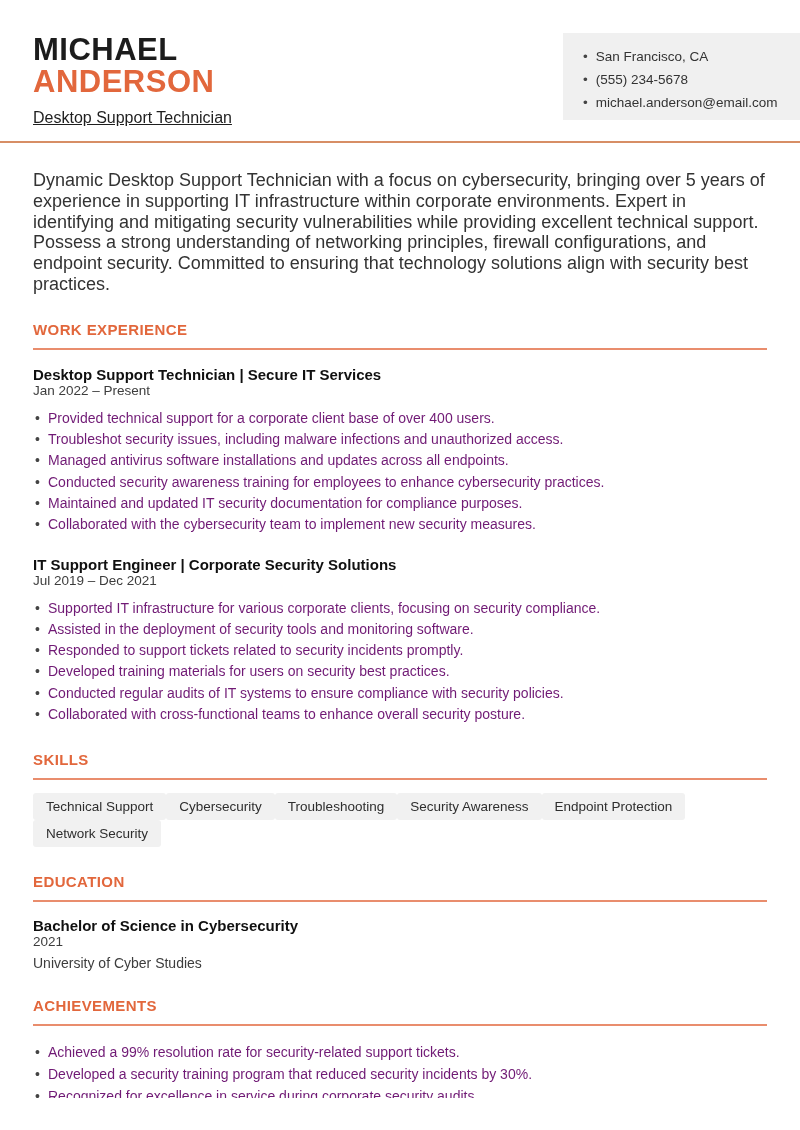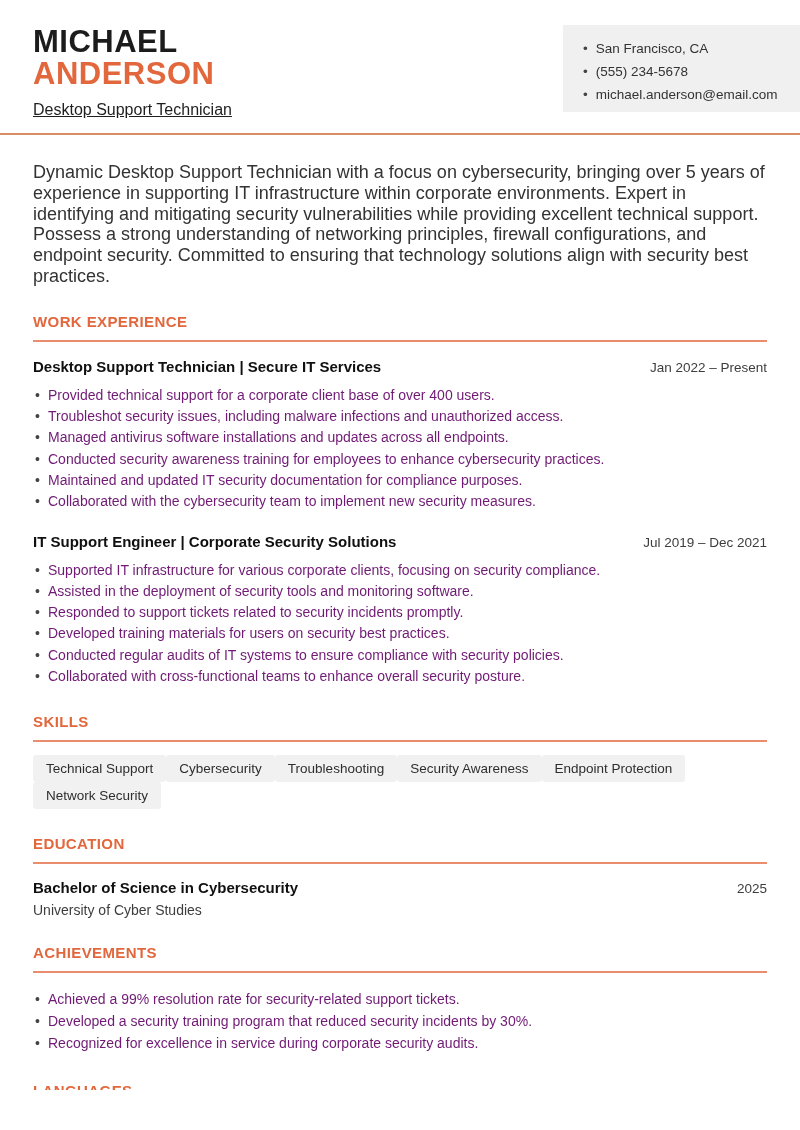--- a/index.html
+++ b/index.html
@@ -5,21 +5,21 @@
   :root{
     --accent:#e2673c;
     --chip-bg:#f1f1f1;
     --contact-bg:#f0f0f0;
     --text:#333333;
     --dark:#1c1c1c;
   }
   *{box-sizing:border-box;margin:0;padding:0;}
   html,body{margin:0;background:#ffffff;}
   body{font-family:"Liberation Sans","DejaVu Sans",sans-serif;color:var(--text);}
-  .page{width:800px;height:1090px;background:#fff;position:relative;overflow:hidden;}
+  .page{width:800px;height:1090px;background:#fff;position:relative;overflow:hidden;margin-top:8px;}
 
   
   .header{position:relative;height:135px;border-bottom:2px solid rgba(208,122,74,0.85);}
   .name-block{padding:26px 0 0 33px;}
   .name{font-size:31px;line-height:32px;font-weight:bold;letter-spacing:0.5px;}
   .name .first{display:block;color:var(--dark);}
   .name .last{display:block;color:var(--accent);}
   .subtitle{margin-top:11px;font-size:16px;color:#1e1e1e;text-decoration:underline;}
   .contact-box{position:absolute;top:25px;right:0;width:237px;height:87px;
     background:var(--contact-bg);padding:12px 8px 12px 20px;}
@@ -29,21 +29,21 @@
   
   .main{padding:0 33px;}
   .summary{margin-top:27px;font-size:18px;line-height:20.8px;color:#333;}
 
   .section{margin-top:26px;}
   .section-heading{font-size:15px;font-weight:bold;color:var(--accent);letter-spacing:0.4px;}
   .rule{border-top:2px solid rgba(226,103,60,0.75);margin-top:10px;}
 
   .job{margin-top:16px;}
   .job + .job{margin-top:20px;}
-  .row-head{display:flex;justify-content:space-between;align-items:baseline;}
+  .row-head{display:flex;justify-content:space-between;align-items:baseline;flex-direction:column;}
   .entry-title{font-size:15px;font-weight:bold;color:#101010;}
   .entry-date{font-size:13.5px;color:#3d3d3d;white-space:nowrap;}
 
   ul.bullets{margin-top:10px;list-style:none;}
   ul.bullets li{position:relative;padding-left:15px;font-size:14px;line-height:21.3px;color:#701a75;}
   ul.bullets li::before{content:"\2022";position:absolute;left:2px;color:#444;}
   ul.bullets.loose li{line-height:22px;}
 
   .chips{margin-top:13px;display:flex;flex-wrap:wrap;}
   .chip{display:inline-block;background:var(--chip-bg);border-radius:3px;
@@ -133,21 +133,21 @@
         <span class="chip">Network Security</span>
       </div>
     </section>
 
     <section class="section">
       <h2 class="section-heading">EDUCATION</h2>
       <div class="rule"></div>
       <div class="edu-block">
         <div class="row-head">
           <h3 class="entry-title">Bachelor of Science in Cybersecurity</h3>
-          <span class="entry-date">2025</span>
+          <span class="entry-date">2021</span>
         </div>
         <div class="school">University of Cyber Studies</div>
       </div>
     </section>
 
     <section class="section">
       <h2 class="section-heading">ACHIEVEMENTS</h2>
       <div class="rule"></div>
       <ul class="bullets loose" style="margin-top:15px;">
         <li>Achieved a 99% resolution rate for security-related support tickets.</li>

